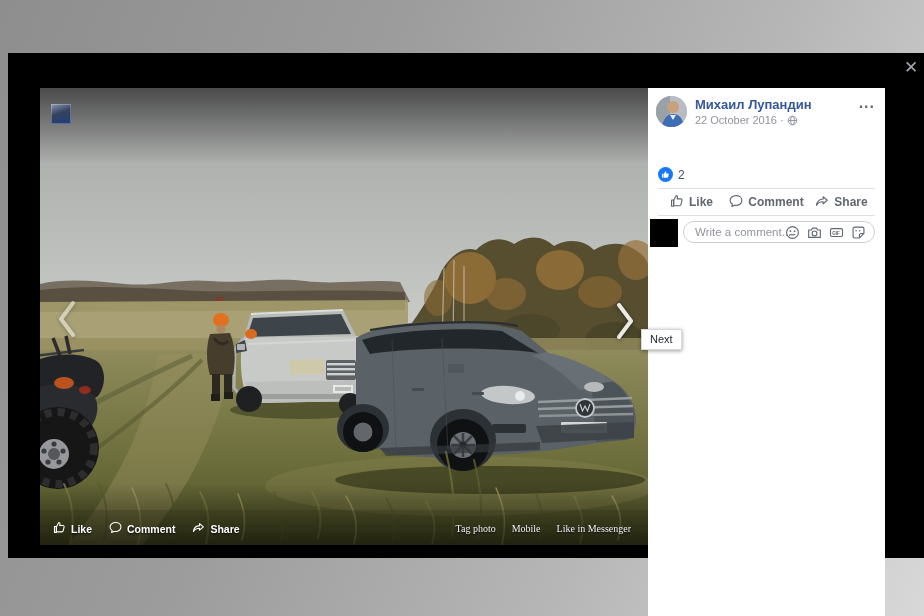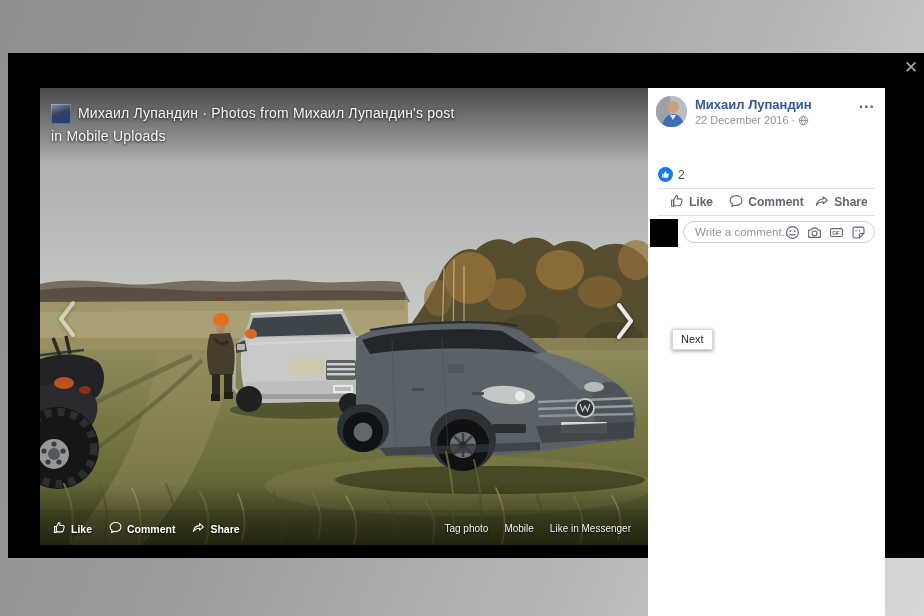--- a/index.html
+++ b/index.html
@@ -37,25 +37,25 @@
   .nav-arrow.prev { left:8px; top:206px; opacity:.5; }
   .nav-arrow.next { left:564px; top:208px; opacity:.88; }
   .nav-arrow svg { filter:drop-shadow(0 1px 2px rgba(0,0,0,.5)); }
 
   .photo-toolbar { position:absolute; left:13px; right:12px; bottom:9px; display:flex; align-items:center;
                    color:#fff; text-shadow:0 1px 2px rgba(0,0,0,.85); }
   .pt-left { display:flex; align-items:center; gap:17px; }
   .pt-btn { display:flex; align-items:center; gap:5px; background:none; border:none; color:#fff;
             font-size:10.5px; font-weight:bold; cursor:pointer; text-shadow:0 1px 2px rgba(0,0,0,.85);
             font-family:inherit; }
-  .pt-right { margin-left:auto; display:flex; align-items:center; gap:16px; padding-right:5px; }
+  .pt-right { margin-left:auto; display:flex; align-items:center; gap:16px; padding-right:5px;font-family:Liberation Serif, serif; }
   .pt-link { background:none; border:none; color:#f0f1f2; font-size:10px; cursor:pointer;
              text-shadow:0 1px 2px rgba(0,0,0,.85); font-family:inherit; }
 
-  .next-tooltip { position:absolute; left:632px; top:241px; z-index:40; background:#fff; color:#1d2129;
+  .next-tooltip { position:absolute; left:601px; top:241px; z-index:40; background:#fff; color:#1d2129;
                   font-size:11px; padding:3px 8px 4px; border:1px solid #d8d8d8;
                   box-shadow:0 1px 4px rgba(0,0,0,.4); white-space:nowrap; }
 
   
   .sidebar { position:absolute; right:0; top:0; width:237px; height:564px; background:#fff; }
 
   .post-header { position:absolute; left:8px; top:8px; right:8px; display:flex; }
   .profile-avatar { width:31px; height:31px; border-radius:50%; overflow:hidden; flex:none; background:#b9bdc1; }
   .ph-text { margin-left:8px; padding-top:1px; }
   .author-name { color:#365899; font-size:13px; font-weight:bold; line-height:16px; cursor:pointer; }
@@ -290,21 +290,21 @@
             <path d="M578,452 C584,430 578,418 572,408" stroke="#a69c61" stroke-width="1.6" opacity=".8"></path>
           </g>
           <rect x="0" y="422" width="608" height="35" fill="#42461f" opacity=".3"></rect>
         </svg>
         </div>
 
         <div class="grad-top"></div>
         <div class="grad-bottom"></div>
 
         <div class="photo-header">
-          <span class="mini-avatar"></span><span>Михаил Лупандин · Photos from Михаил Лупандин's post in Mobile Uploads</span>
+          <span class="mini-avatar"></span>
         </div>
 
         <button class="nav-arrow prev">
           <span>
             <svg width="24" height="40" viewBox="0 0 24 40">
                 <use href="#i-chev-l"></use>
               </svg>
           </span>
         </button>
         <button class="nav-arrow next">
@@ -354,21 +354,21 @@
               <rect width="31" height="31" fill="#b9bdc1"></rect>
               <rect x="0" y="0" width="14" height="31" fill="#9aa2a8"></rect>
               <circle cx="17" cy="11" r="6" fill="#c8a07e"></circle>
               <path d="M6,31 C7,22 12,18 17,18 C23,18 27,22 28,31 Z" fill="#3d6db4"></path>
               <path d="M14,19 L17,24 L20,19 Z" fill="#e8eaec"></path>
             </svg>
           </div>
           <div class="ph-text">
             <div class="author-name">Михаил Лупандин</div>
             <div class="meta-row">
-              <span>22 December 2016 ·</span>
+              <span>22 October 2016 ·</span>
               <span style="display:flex">
                 <svg class="ico-g" viewBox="0 0 16 16" style="color:#90949c">
                     <use href="#i-globe"></use>
                   </svg>
               </span>
             </div>
           </div>
           <button class="menu-btn">...</button>
         </div>
 

